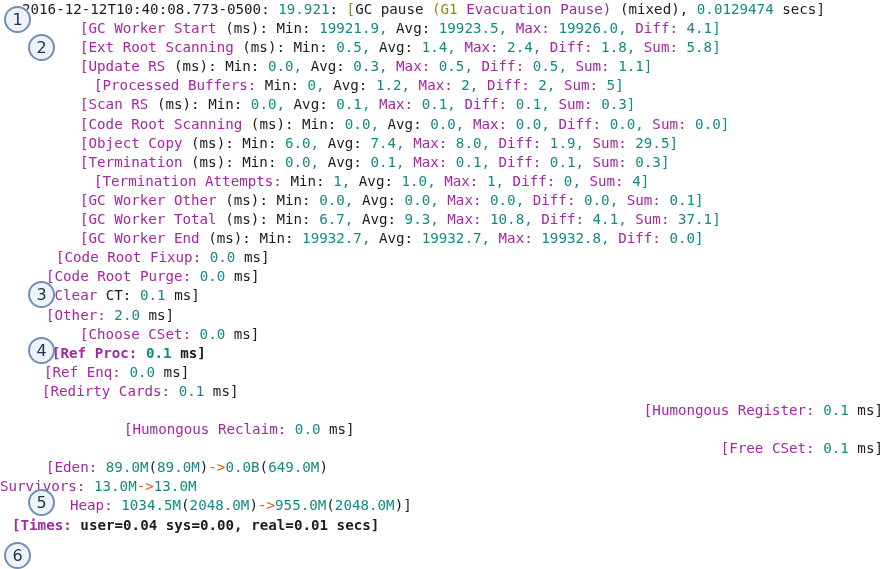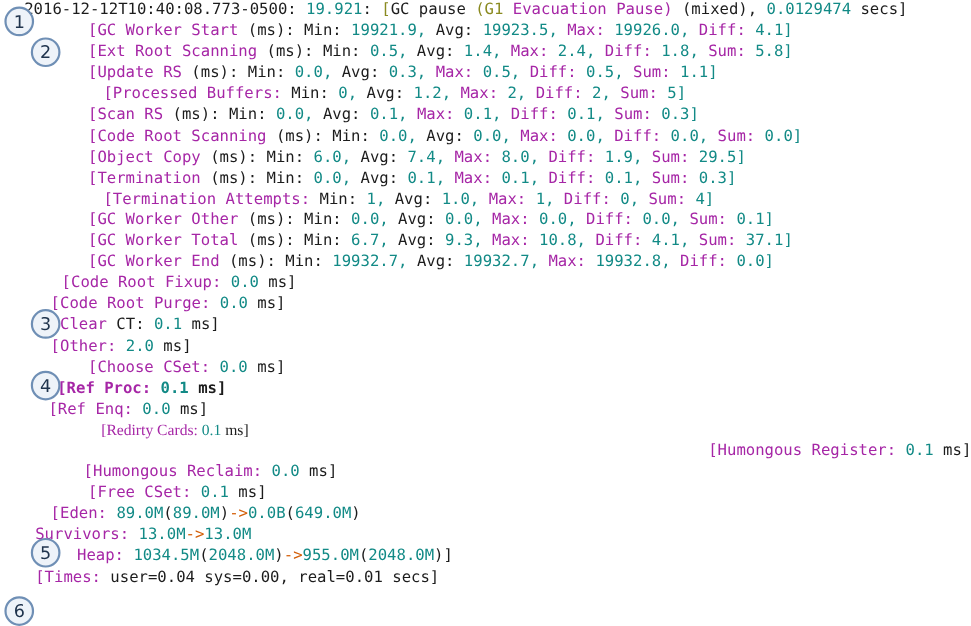--- a/index.html
+++ b/index.html
@@ -75,28 +75,28 @@
     <div class="line" style="padding-left: 80px;"><span class="c-key">[GC Worker Other</span><span class="c-plain"> (ms): Min: </span><span class="c-num">0.0,</span><span class="c-plain"> Avg: </span><span class="c-num">0.0,</span><span class="c-plain"> </span><span class="c-key">Max:</span><span class="c-plain"> </span><span class="c-num">0.0,</span><span class="c-plain"> </span><span class="c-key">Diff:</span><span class="c-plain"> </span><span class="c-num">0.0,</span><span class="c-plain"> </span><span class="c-key">Sum:</span><span class="c-plain"> </span><span class="c-num">0.1]</span></div>
     <div class="line" style="padding-left: 80px;"><span class="c-key">[GC Worker Total</span><span class="c-plain"> (ms): Min: </span><span class="c-num">6.7,</span><span class="c-plain"> Avg: </span><span class="c-num">9.3,</span><span class="c-plain"> </span><span class="c-key">Max:</span><span class="c-plain"> </span><span class="c-num">10.8,</span><span class="c-plain"> </span><span class="c-key">Diff:</span><span class="c-plain"> </span><span class="c-num">4.1,</span><span class="c-plain"> </span><span class="c-key">Sum:</span><span class="c-plain"> </span><span class="c-num">37.1]</span></div>
     <div class="line" style="padding-left: 80px;"><span class="c-key">[GC Worker End</span><span class="c-plain"> (ms): Min: </span><span class="c-num">19932.7,</span><span class="c-plain"> Avg: </span><span class="c-num">19932.7,</span><span class="c-plain"> </span><span class="c-key">Max:</span><span class="c-plain"> </span><span class="c-num">19932.8,</span><span class="c-plain"> </span><span class="c-key">Diff:</span><span class="c-plain"> </span><span class="c-num">0.0]</span></div>
     <div class="line" style="padding-left: 56px;"><span class="c-key">[Code Root Fixup:</span><span class="c-plain"> </span><span class="c-num">0.0</span><span class="c-plain"> ms]</span></div>
     <div class="line" style="padding-left: 46px;"><span class="c-key">[Code Root Purge:</span><span class="c-plain"> </span><span class="c-num">0.0</span><span class="c-plain"> ms]</span></div>
     <div class="line" style="padding-left: 46px;"><span class="c-key">[Clear</span><span class="c-plain"> CT: </span><span class="c-num">0.1</span><span class="c-plain"> ms]</span></div>
     <div class="line" style="padding-left: 46px;"><span class="c-key">[Other:</span><span class="c-plain"> </span><span class="c-num">2.0</span><span class="c-plain"> ms]</span></div>
     <div class="line" style="padding-left: 80px;"><span class="c-key">[Choose CSet:</span><span class="c-plain"> </span><span class="c-num">0.0</span><span class="c-plain"> ms]</span></div>
     <div class="line" style="padding-left: 52px; font-weight: bold;"><span class="c-key">[Ref Proc:</span><span class="c-plain"> </span><span class="c-num">0.1</span><span class="c-plain"> ms]</span></div>
     <div class="line" style="padding-left: 44px;"><span class="c-key">[Ref Enq:</span><span class="c-plain"> </span><span class="c-num">0.0</span><span class="c-plain"> ms]</span></div>
-    <div class="line" style="padding-left: 92px; font-family: Liberation Serif, serif;"><span class="c-key">[Redirty Cards:</span><span class="c-plain"> </span><span class="c-num">0.1</span><span class="c-plain"> ms]</span></div>
+    <div class="line" style="padding-left: 42px;"><span class="c-key">[Redirty Cards:</span><span class="c-plain"> </span><span class="c-num">0.1</span><span class="c-plain"> ms]</span></div>
     <div class="line" style="padding-left: 80px; text-align: right;"><span class="c-key">[Humongous Register:</span><span class="c-plain"> </span><span class="c-num">0.1</span><span class="c-plain"> ms]</span></div>
-    <div class="line" style="padding-left: 76px;"><span class="c-key">[Humongous Reclaim:</span><span class="c-plain"> </span><span class="c-num">0.0</span><span class="c-plain"> ms]</span></div>
-    <div class="line" style="padding-left: 80px;"><span class="c-key">[Free CSet:</span><span class="c-plain"> </span><span class="c-num">0.1</span><span class="c-plain"> ms]</span></div>
+    <div class="line" style="padding-left: 112px; margin-left: 12px;"><span class="c-key">[Humongous Reclaim:</span><span class="c-plain"> </span><span class="c-num">0.0</span><span class="c-plain"> ms]</span></div>
+    <div class="line" style="padding-left: 80px; text-align: right;"><span class="c-key">[Free CSet:</span><span class="c-plain"> </span><span class="c-num">0.1</span><span class="c-plain"> ms]</span></div>
     <div class="line" style="padding-left: 46px;"><span class="c-key">[Eden:</span><span class="c-plain"> </span><span class="c-num">89.0M</span><span class="c-plain">(</span><span class="c-num">89.0M</span><span class="c-plain">)</span><span class="c-arrow">-&gt;</span><span class="c-num">0.0B</span><span class="c-plain">(</span><span class="c-num">649.0M</span><span class="c-plain">)</span></div>
-    <div class="line" style=" margin-left: 32px;"><span class="c-key">Survivors:</span><span class="c-plain"> </span><span class="c-num">13.0M</span><span class="c-arrow">-&gt;</span><span class="c-num">13.0M</span></div>
+    <div class="line" style=""><span class="c-key">Survivors:</span><span class="c-plain"> </span><span class="c-num">13.0M</span><span class="c-arrow">-&gt;</span><span class="c-num">13.0M</span></div>
     <div class="line" style="padding-left: 70px;"><span class="c-key">Heap:</span><span class="c-plain"> </span><span class="c-num">1034.5M</span><span class="c-plain">(</span><span class="c-num">2048.0M</span><span class="c-plain">)</span><span class="c-arrow">-&gt;</span><span class="c-num">955.0M</span><span class="c-plain">(</span><span class="c-num">2048.0M</span><span class="c-plain">)]</span></div>
-    <div class="line" style="padding-left: 32px;"><span class="c-key">[Times:</span><span class="c-plain"> user=0.04 sys=0.00, real=0.01 secs]</span></div>
+    <div class="line" style="padding-left: 12px; font-weight: bold;"><span class="c-key">[Times:</span><span class="c-plain"> user=0.04 sys=0.00, real=0.01 secs]</span></div>
   </div>
 <div id="markers">
     <div class="marker" style="left: 4px; top: 6px;">1</div>
     <div class="marker" style="left: 28px; top: 34px;">2</div>
     <div class="marker" style="left: 28px; top: 281px;">3</div>
     <div class="marker" style="left: 28px; top: 337px;">4</div>
     <div class="marker" style="left: 28px; top: 489px;">5</div>
     <div class="marker" style="left: 4px; top: 542px;">6</div>
   </div>
 

